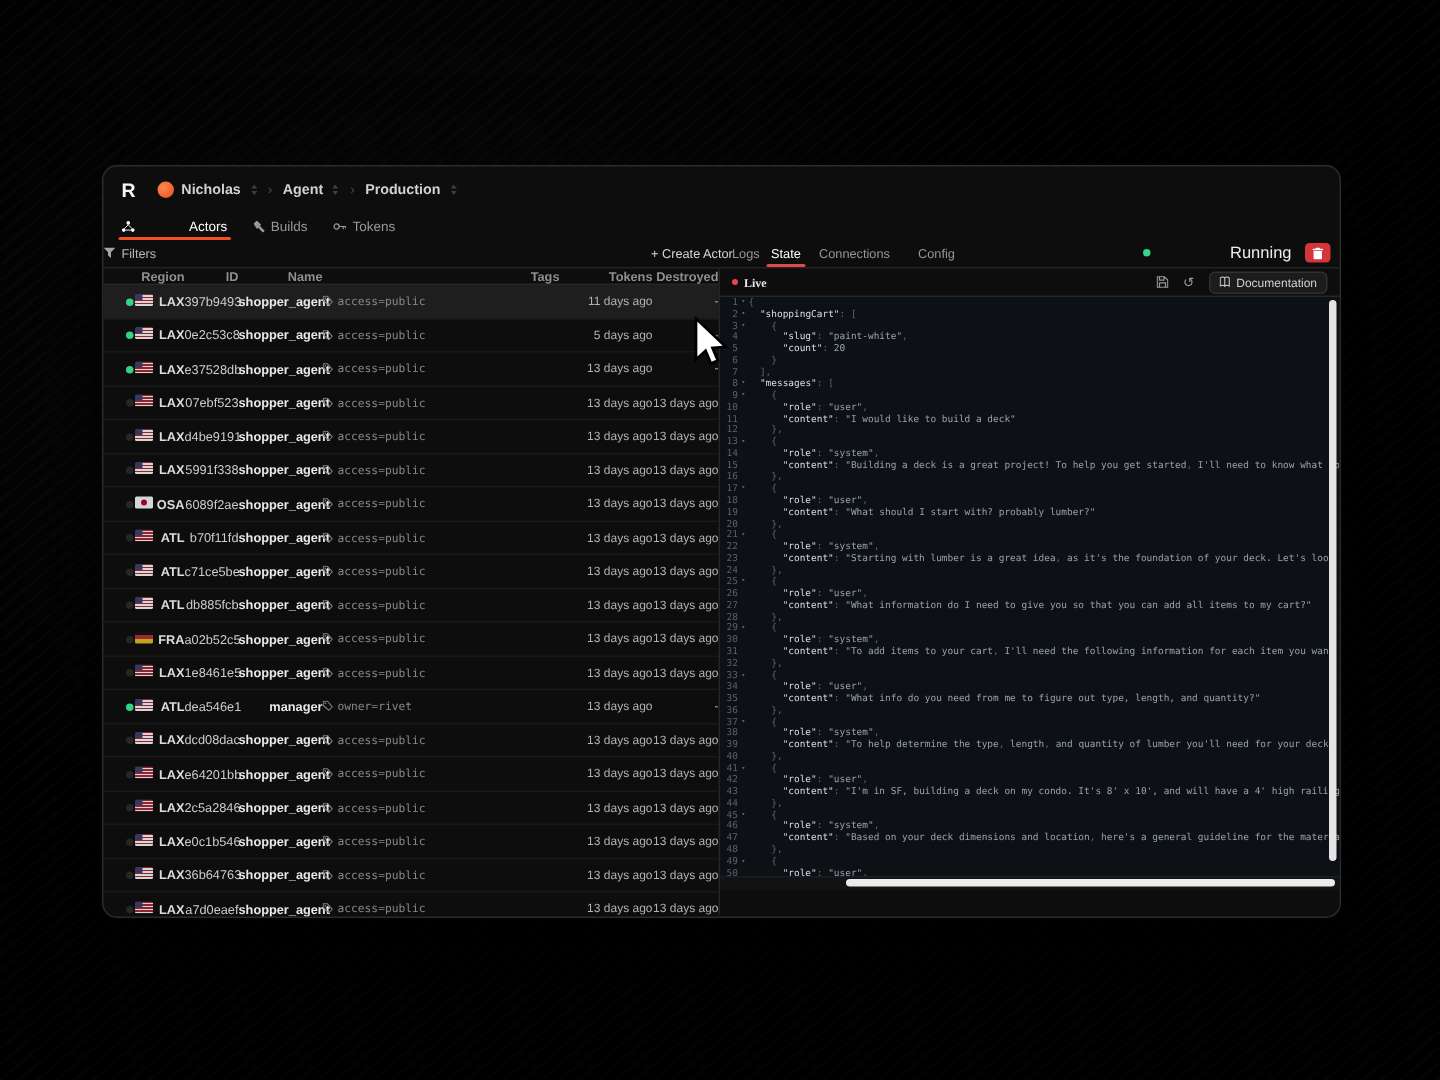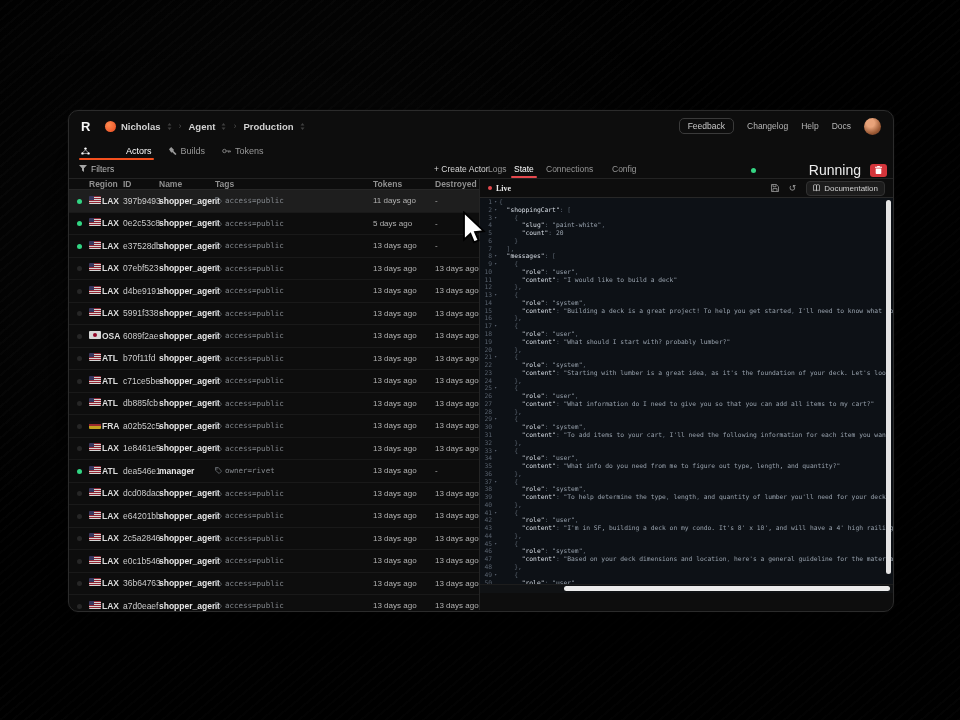--- a/index.html
+++ b/index.html
@@ -22,35 +22,35 @@
   .feedback-btn{border:1px solid #3a3a3a;border-radius:5px;padding:2px 8px;color:#c9c9c9;}
   .avatar-lg{width:17px;height:17px;border-radius:50%;background:radial-gradient(circle at 38% 30%, #e8a37a 25%, #9c5a35 65%, #5c2f1e);}
   
   .tabsrow{height:19px;display:flex;align-items:center;padding:0 12px;gap:17px;}
   .mtab{display:flex;gap:4px;align-items:center;font-size:9px;color:#989898;height:100%;position:relative;}
   .mtab.active{color:#fff;gap:36px;}
   .mtab.active::after{content:"";position:absolute;left:-2px;right:-2px;bottom:0;height:2px;background:#f4501e;border-radius:1px;}
   
   .toolbar{height:18px;position:relative;border-bottom:1px solid #232323;font-size:8.5px;}
   .tb-item{position:absolute;top:0;height:17px;display:flex;align-items:center;gap:4px;}
-  .tb-filters{left:10px;color:#b9b9b9;text-align:center;}
+  .tb-filters{left:0;color:#b9b9b9;text-align:center;}
   .tb-create{left:365px;color:#d6d6d6;}
   .dtab{color:#969696;}
   .dtab.active{color:#fff;}
   .dtab.active::after{content:"";position:absolute;left:-3px;right:-3px;bottom:-1px;height:2px;background:#e5484d;border-radius:1px;}
   .tb-right{position:absolute;right:6px;top:2px;display:flex;align-items:center;gap:5px;}
   .run-dot{width:5px;height:5px;border-radius:50%;background:#35d583;}
-  .run-label{color:#ececec;font-size:14px;padding-left:48px;}
+  .run-label{color:#ececec;font-size:11px;padding-left:48px;}
   .trash-btn{width:17px;height:13px;background:#d4353b;border-radius:3px;display:flex;align-items:center;justify-content:center;margin-left:4px;}
   
   .content{display:flex;height:431px;}
   .lpanel{width:410px;flex:none;display:flex;flex-direction:column;}
   .rpanel{flex:1;border-left:1px solid #242424;display:flex;flex-direction:column;min-width:0;}
   
-  .thead,.trow{display:grid;grid-template-columns:12px 13px 21px 36px 56px 158px 62px 1fr;align-items:center;padding-left:8px;}
+  .thead,.trow{display:grid;grid-template-columns:12px 13px 21px 36px 56px 158px 62px 1fr;align-items:center;padding-left:8px;text-align:right;}
   .thead{height:18px;border-bottom:1px solid #272727;color:#8f8f8f;font-weight:700;font-size:8.5px;}
   .th-region{grid-column:2/4;}
   .trow{height:21.5px;border-bottom:1px solid #191919;font-size:8.5px;color:#e3e3e3;}
   .trow.hl{background:#1e1e1e;}
   .dot{width:5px;height:5px;border-radius:50%;display:inline-block;}
   .dot.running{background:#32d583;}
   .dot.destroyed{background:#262626;}
   .flag{width:12px;height:8px;border-radius:1px;display:inline-block;filter:saturate(.8) brightness(.92);}
   .flag.us{background:linear-gradient(#3c3b6e,#3c3b6e) 0 0/5px 4px no-repeat,repeating-linear-gradient(#b22234 0 1px,#e9e9e9 1px 2px);}
   .flag.jp{background:#e9e9e9;position:relative;}
@@ -107,27 +107,20 @@
       <svg class="sel-ic" width="5" height="7">
           <path fill="#5a5a5a" d="M2.5 0 4.4 2.6H.6zM2.5 7 .6 4.4h3.9z"></path>
         </svg>
     </div>
     <span class="sep">›</span>
     <div class="crumb">
       <span>Production</span>
       <svg class="sel-ic" width="5" height="7">
           <path fill="#5a5a5a" d="M2.5 0 4.4 2.6H.6zM2.5 7 .6 4.4h3.9z"></path>
         </svg>
-    </div>
-    <div class="hdr-right">
-      <span class="feedback-btn">Feedback</span>
-      <span>Changelog</span>
-      <span>Help</span>
-      <span>Docs</span>
-      <span class="avatar-lg"></span>
     </div>
   </div>
 
   <div class="tabsrow">
     <div class="mtab active">
       <svg width="9" height="8">
           <circle cx="4.5" cy="1.6" r="1.2" fill="#fff"></circle>
           <circle cx="1.5" cy="6.4" r="1.2" fill="#fff"></circle>
           <circle cx="7.5" cy="6.4" r="1.2" fill="#fff"></circle>
           <path stroke="#fff" stroke-width=".6" d="M4.5 2.8 2 5.4M4.5 2.8 7 5.4M2.7 6.4h3.6" fill="none"></path>

